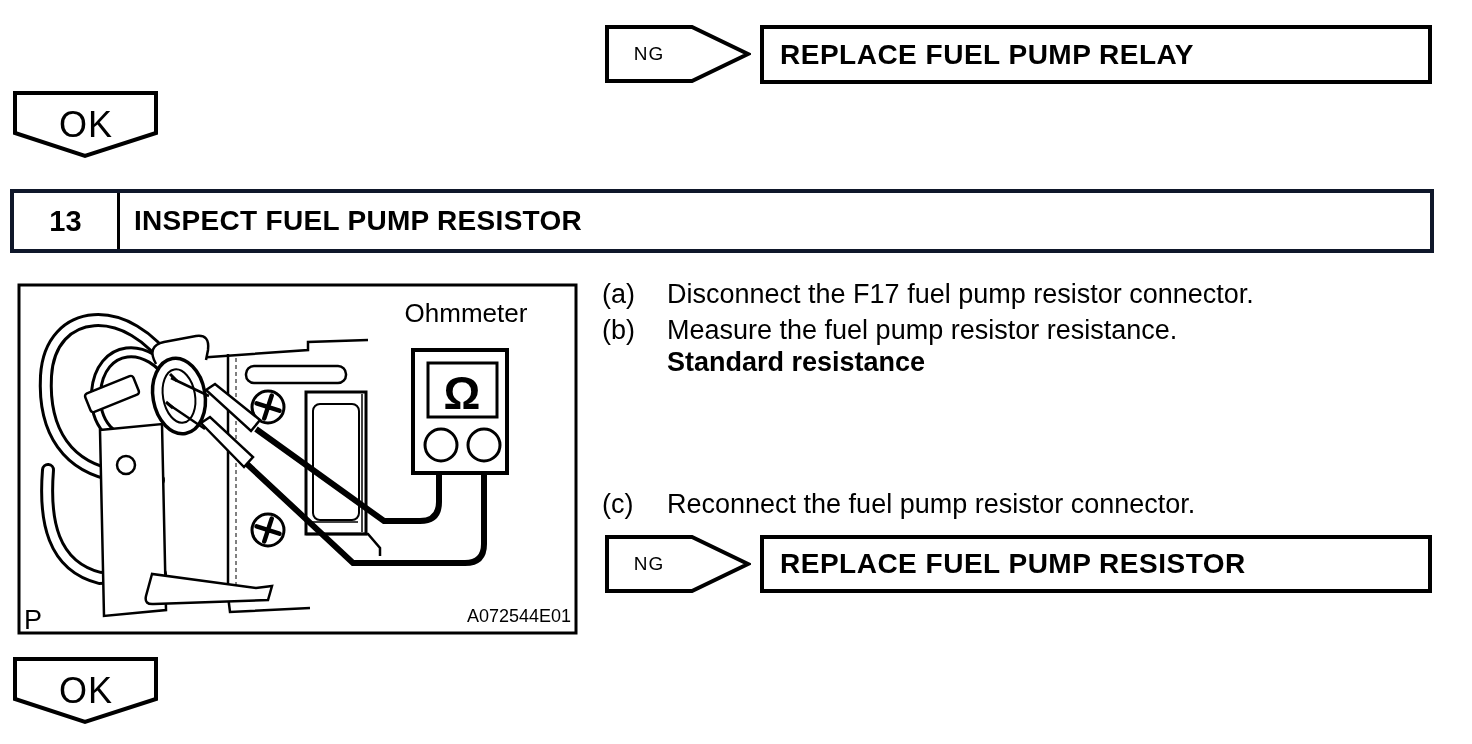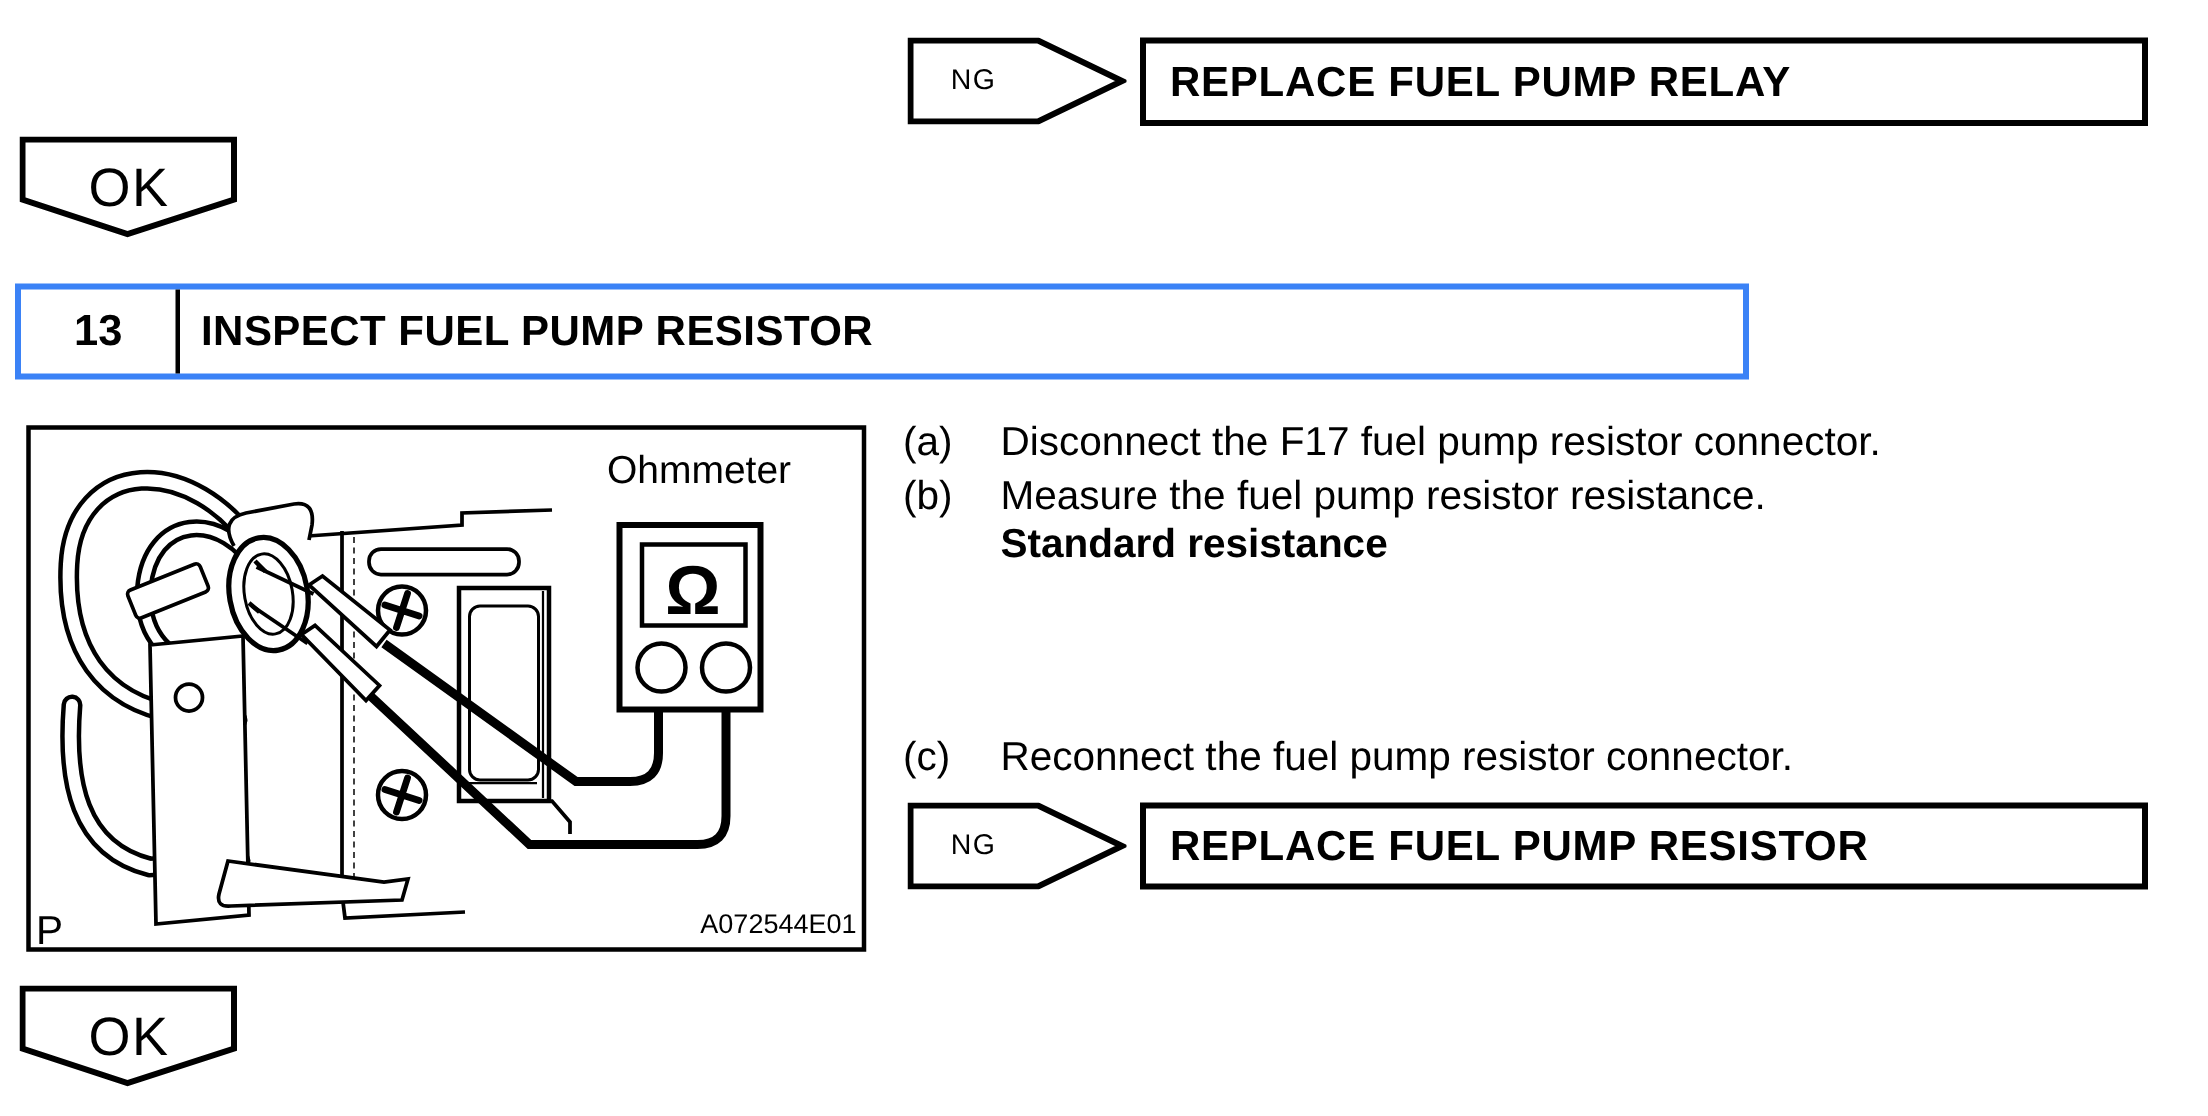--- a/index.html
+++ b/index.html
@@ -26,21 +26,21 @@
   }
   
   .action-box{
     border:4px solid #000;background:#fff;
     display:flex;align-items:center;
     font-size:28px;font-weight:bold;padding-left:16px;box-sizing:border-box;
     letter-spacing:.5px;
   }
   
   .step-header{
-    left:10px;top:189px;width:1156px;height:64px;border:4px solid #3b82f6;
+    left:10px;top:189px;width:1424px;height:64px;border:4px solid #0f172a;
     box-sizing:border-box;display:flex;background:#fff;
   }
   .step-number{
     width:103px;border-right:3px solid #000;display:flex;
     align-items:center;justify-content:center;
     font-size:29px;font-weight:bold;
   }
   .step-title{
     flex:1;display:flex;align-items:center;padding-left:14px;
     font-size:28px;font-weight:bold;letter-spacing:.3px;

